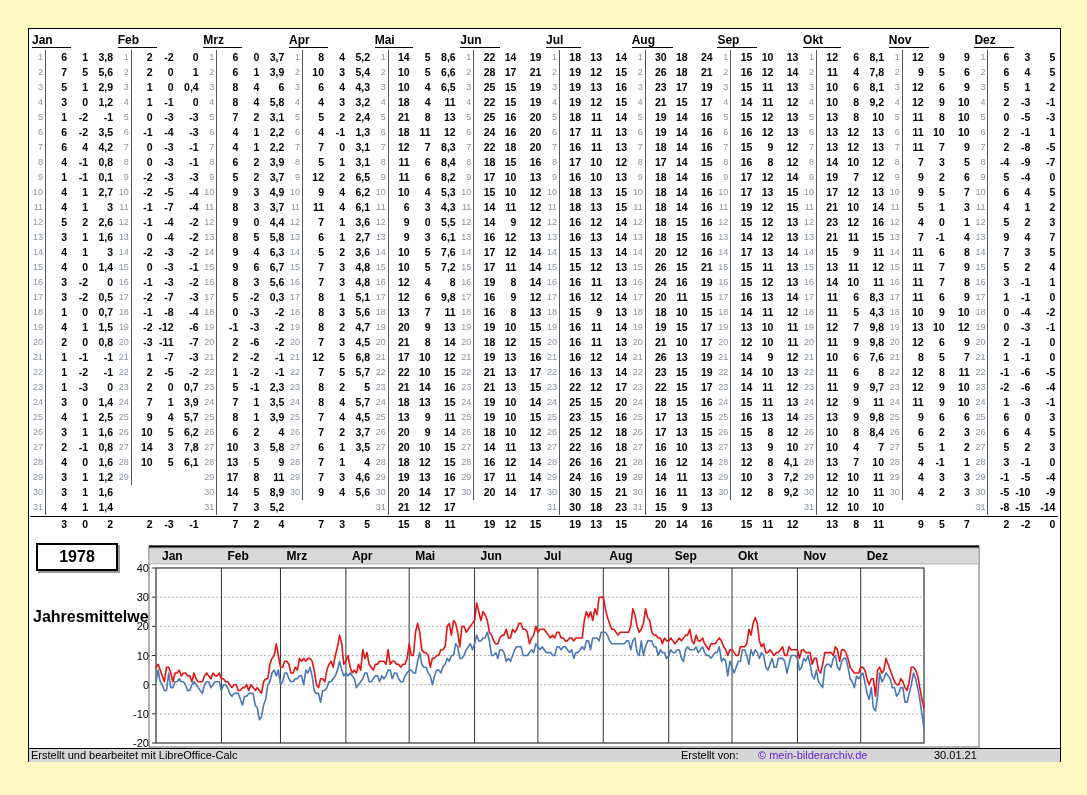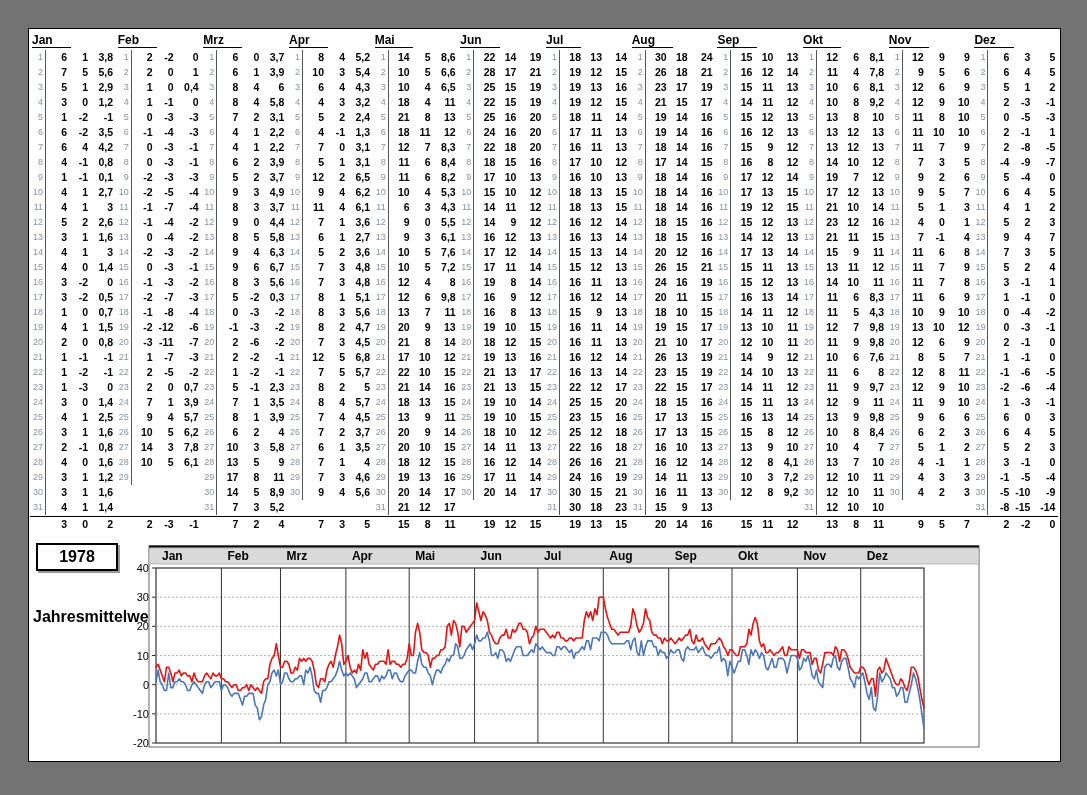--- a/index.html
+++ b/index.html
@@ -1,16 +1,16 @@
 <!DOCTYPE html>
 <html><head>
 <meta charset="utf-8">
 <style>
   html,body{margin:0;padding:0;background:#fff;font-family:"Liberation Sans",sans-serif;}
-  #page{position:relative;width:1087px;height:795px;background:#737373;overflow:hidden;}
+  #page{position:relative;width:1087px;height:795px;background:#fef9c3;overflow:hidden;}
   #sheet{position:absolute;left:28px;top:28px;width:1031px;height:732px;border:1px solid #000;background:#fff;}
   
   #months-table{position:absolute;left:1px;top:4px;width:1028px;display:flex;}
   .month-col{flex:1 1 0;min-width:0;}
   .m-head{height:17px;font-weight:bold;font-size:12px;color:#000;padding-left:2px;}
   .m-head span{display:inline-block;border-bottom:1px solid #000;padding-right:18px;}
   .m-grid{display:grid;grid-template-columns:16px 23px 21px 25px;}
   .m-grid .c{height:15px;line-height:15px;text-align:right;white-space:nowrap;overflow:visible;}
   .day{font-size:9px;color:#8794a3;border-right:1px solid #555;padding-right:2px;}
   .day.nb{border-right:1px solid transparent;}
@@ -1715,15 +1715,21 @@
           <text x="609" y="15" font-size="12" font-weight="bold" font-family="&quot;Liberation Sans&quot;,sans-serif" fill="#000">Okt</text>
           <line x1="668.4065934065934" y1="23" x2="668.4065934065934" y2="198" stroke="#333" stroke-width="1"></line>
           <text x="674.4065934065934" y="15" font-size="12" font-weight="bold" font-family="&quot;Liberation Sans&quot;,sans-serif" fill="#000">Nov</text>
           <line x1="731.7032967032967" y1="23" x2="731.7032967032967" y2="198" stroke="#333" stroke-width="1"></line>
           <text x="737.7032967032967" y="15" font-size="12" font-weight="bold" font-family="&quot;Liberation Sans&quot;,sans-serif" fill="#000">Dez</text>
           <polyline points="27.0,122.2 29.1,119.3 31.2,125.1 33.3,130.9 35.4,136.8 37.5,122.2 39.7,122.2 41.8,128.0 43.9,136.8 46.0,128.0 48.1,128.0 50.2,125.1 52.3,130.9 54.4,128.0 56.5,128.0 58.6,130.9 60.8,130.9 62.9,136.8 65.0,128.0 67.1,133.8 69.2,136.8 71.3,136.8 73.4,136.8 75.5,130.9 77.6,128.0 79.7,130.9 81.9,133.8 84.0,128.0 86.1,130.9 88.2,130.9 90.3,128.0 92.4,133.8 94.5,133.8 96.6,136.8 98.7,136.8 100.8,139.7 103.0,142.6 105.1,139.7 107.2,139.7 109.3,145.5 111.4,145.5 113.5,142.6 115.6,142.6 117.7,139.7 119.8,145.5 121.9,139.7 124.1,142.6 126.2,145.5 128.3,142.6 130.4,145.5 132.5,148.4 134.6,136.8 136.7,133.8 138.8,133.8 140.9,119.3 143.0,113.4 145.2,110.5 147.3,98.8 149.4,110.5 151.5,122.2 153.6,122.2 155.7,116.3 157.8,116.3 159.9,119.3 162.0,128.0 164.1,128.0 166.3,122.2 168.4,125.1 170.5,113.4 172.6,116.3 174.7,113.4 176.8,116.3 178.9,113.4 181.0,113.4 183.1,116.3 185.2,125.1 187.4,139.7 189.5,142.6 191.6,133.8 193.7,133.8 195.8,136.8 197.9,125.1 200.0,119.3 202.1,116.3 204.2,122.2 206.3,110.5 208.5,101.8 210.6,90.1 212.7,98.8 214.8,119.3 216.9,116.3 219.0,110.5 221.1,122.2 223.2,128.0 225.3,125.1 227.4,128.0 229.5,119.3 231.7,125.1 233.8,104.7 235.9,113.4 238.0,107.6 240.1,119.3 242.2,122.2 244.3,125.1 246.4,119.3 248.5,119.3 250.6,116.3 252.8,116.3 254.9,116.3 257.0,119.3 259.1,104.7 261.2,119.3 263.3,116.3 265.4,116.3 267.5,119.3 269.6,119.3 271.7,122.2 273.9,119.3 276.0,119.3 278.1,113.4 280.2,98.8 282.3,110.5 284.4,110.5 286.5,87.2 288.6,78.4 290.7,87.2 292.8,104.7 295.0,107.6 297.1,107.6 299.2,110.5 301.3,122.2 303.4,113.4 305.5,113.4 307.6,110.5 309.7,110.5 311.8,104.7 313.9,104.7 316.1,101.8 318.2,81.3 320.3,78.4 322.4,90.1 324.5,75.5 326.6,78.4 328.7,87.2 330.8,101.8 332.9,81.3 335.0,81.3 337.2,87.2 339.3,84.3 341.4,81.3 343.5,78.4 345.6,75.5 347.7,58.0 349.8,66.8 351.9,75.5 354.0,66.8 356.1,69.7 358.3,75.5 360.4,87.2 362.5,90.1 364.6,95.9 366.7,98.8 368.8,98.8 370.9,93.0 373.0,90.1 375.1,90.1 377.2,84.3 379.4,93.0 381.5,93.0 383.6,84.3 385.7,87.2 387.8,84.3 389.9,78.4 392.0,78.4 394.1,84.3 396.2,84.3 398.3,87.2 400.5,98.8 402.6,93.0 404.7,90.1 406.8,81.3 408.9,87.2 411.0,84.3 413.1,84.3 415.2,84.3 417.3,87.2 419.4,90.1 421.5,93.0 423.7,90.1 425.8,93.0 427.9,87.2 430.0,87.2 432.1,93.0 434.2,93.0 436.3,95.9 438.4,95.9 440.5,93.0 442.6,93.0 444.8,95.9 446.9,93.0 449.0,93.0 451.1,93.0 453.2,93.0 455.3,75.5 457.4,66.8 459.5,72.6 461.6,66.8 463.7,75.5 465.9,63.8 468.0,69.7 470.1,52.2 472.2,52.2 474.3,52.2 476.4,63.8 478.5,72.6 480.6,78.4 482.7,84.3 484.8,84.3 487.0,87.2 489.1,90.1 491.2,87.2 493.3,87.2 495.4,87.2 497.5,87.2 499.6,87.2 501.7,81.3 503.8,63.8 505.9,69.7 508.1,81.3 510.2,87.2 512.3,84.3 514.4,78.4 516.5,63.8 518.6,72.6 520.7,75.5 522.8,87.2 524.9,90.1 527.0,90.1 529.2,93.0 531.3,93.0 533.4,98.8 535.5,93.0 537.6,95.9 539.7,95.9 541.8,93.0 543.9,95.9 546.0,98.8 548.1,95.9 550.3,93.0 552.4,95.9 554.5,93.0 556.6,90.1 558.7,90.1 560.8,84.3 562.9,95.9 565.0,98.8 567.1,90.1 569.2,95.9 571.4,95.9 573.5,93.0 575.6,98.8 577.7,101.8 579.8,104.7 581.9,98.8 584.0,98.8 586.1,98.8 588.2,95.9 590.3,93.0 592.5,95.9 594.6,101.8 596.7,104.7 598.8,110.5 600.9,104.7 603.0,104.7 605.1,107.6 607.2,110.5 609.3,110.5 611.4,101.8 613.5,101.8 615.7,101.8 617.8,98.8 619.9,84.3 622.0,90.1 624.1,78.4 626.2,72.6 628.3,78.4 630.4,95.9 632.5,101.8 634.6,98.8 636.8,107.6 638.9,107.6 641.0,104.7 643.1,107.6 645.2,110.5 647.3,107.6 649.4,107.6 651.5,104.7 653.6,101.8 655.7,110.5 657.9,110.5 660.0,101.8 662.1,104.7 664.2,104.7 666.3,104.7 668.4,104.7 670.5,113.4 672.6,104.7 674.7,104.7 676.8,107.6 679.0,107.6 681.1,107.6 683.2,119.3 685.3,113.4 687.4,113.4 689.5,125.1 691.6,128.0 693.7,119.3 695.8,107.6 697.9,107.6 700.1,107.6 702.2,107.6 704.3,110.5 706.4,101.8 708.5,104.7 710.6,116.3 712.7,104.7 714.8,104.7 716.9,107.6 719.0,113.4 721.2,122.2 723.3,125.1 725.4,128.0 727.5,128.0 729.6,128.0 731.7,122.2 733.8,122.2 735.9,125.1 738.0,133.8 740.1,139.7 742.3,133.8 744.4,133.8 746.5,151.3 748.6,125.1 750.7,122.2 752.8,128.0 754.9,125.1 757.0,113.4 759.1,119.3 761.2,125.1 763.4,130.9 765.5,136.8 767.6,139.7 769.7,139.7 771.8,133.8 773.9,136.8 776.0,142.6 778.1,145.5 780.2,136.8 782.3,122.2 784.5,122.2 786.6,125.1 788.7,130.9 790.8,142.6 792.9,154.3 795.0,163.0" fill="none" stroke="#e21414" stroke-width="1.6" stroke-linejoin="round" stroke-linecap="round"></polyline>
           <polyline points="27.0,136.8 29.1,125.1 31.2,136.8 33.3,139.7 35.4,145.5 37.5,145.5 39.7,128.0 41.8,142.6 43.9,142.6 46.0,136.8 48.1,136.8 50.2,133.8 52.3,136.8 54.4,136.8 56.5,139.7 58.6,145.5 60.8,145.5 62.9,139.7 65.0,136.8 67.1,139.7 69.2,142.6 71.3,145.5 73.4,148.4 75.5,139.7 77.6,136.8 79.7,136.8 81.9,142.6 84.0,139.7 86.1,136.8 88.2,136.8 90.3,136.8 92.4,145.5 94.5,139.7 96.6,139.7 98.7,142.6 100.8,148.4 103.0,151.3 105.1,148.4 107.2,148.4 109.3,148.4 111.4,154.3 113.5,160.1 115.6,151.3 117.7,151.3 119.8,148.4 121.9,148.4 124.1,148.4 126.2,160.1 128.3,163.0 130.4,174.7 132.5,171.8 134.6,160.1 136.7,154.3 138.8,139.7 140.9,136.8 143.0,128.0 145.2,125.1 147.3,130.9 149.4,125.1 151.5,139.7 153.6,136.8 155.7,128.0 157.8,128.0 159.9,133.8 162.0,136.8 164.1,136.8 166.3,133.8 168.4,133.8 170.5,130.9 172.6,130.9 174.7,139.7 176.8,125.1 178.9,128.0 181.0,122.2 183.1,130.9 185.2,145.5 187.4,148.4 189.5,148.4 191.6,157.2 193.7,145.5 195.8,145.5 197.9,142.6 200.0,136.8 202.1,136.8 204.2,133.8 206.3,130.9 208.5,125.1 210.6,116.3 212.7,125.1 214.8,130.9 216.9,128.0 219.0,130.9 221.1,128.0 223.2,130.9 225.3,133.8 227.4,142.6 229.5,139.7 231.7,136.8 233.8,133.8 235.9,128.0 238.0,128.0 240.1,136.8 242.2,136.8 244.3,133.8 246.4,130.9 248.5,130.9 250.6,136.8 252.8,130.9 254.9,133.8 257.0,130.9 259.1,125.1 261.2,125.1 263.3,133.8 265.4,128.0 267.5,128.0 269.6,133.8 271.7,136.8 273.9,136.8 276.0,130.9 278.1,128.0 280.2,125.1 282.3,125.1 284.4,128.0 286.5,128.0 288.6,116.3 290.7,107.6 292.8,119.3 295.0,122.2 297.1,122.2 299.2,128.0 301.3,130.9 303.4,139.7 305.5,130.9 307.6,125.1 309.7,125.1 311.8,128.0 313.9,122.2 316.1,119.3 318.2,113.4 320.3,116.3 322.4,110.5 324.5,110.5 326.6,98.8 328.7,101.8 330.8,113.4 332.9,113.4 335.0,110.5 337.2,104.7 339.3,101.8 341.4,98.8 343.5,104.7 345.6,98.8 347.7,90.1 349.8,95.9 351.9,95.9 354.0,93.0 356.1,93.0 358.3,87.2 360.4,95.9 362.5,110.5 364.6,110.5 366.7,107.6 368.8,113.4 370.9,104.7 373.0,104.7 375.1,107.6 377.2,116.3 379.4,113.4 381.5,116.3 383.6,110.5 385.7,104.7 387.8,101.8 389.9,101.8 392.0,101.8 394.1,110.5 396.2,110.5 398.3,110.5 400.5,107.6 402.6,104.7 404.7,107.6 406.8,98.8 408.9,101.8 411.0,104.7 413.1,101.8 415.2,104.7 417.3,107.6 419.4,107.6 421.5,107.6 423.7,110.5 425.8,110.5 427.9,101.8 430.0,101.8 432.1,104.7 434.2,101.8 436.3,101.8 438.4,104.7 440.5,107.6 442.6,104.7 444.8,113.4 446.9,107.6 449.0,107.6 451.1,104.7 453.2,101.8 455.3,104.7 457.4,95.9 459.5,95.9 461.6,104.7 463.7,93.0 465.9,93.0 468.0,93.0 470.1,95.9 472.2,87.2 474.3,87.2 476.4,87.2 478.5,90.1 480.6,95.9 482.7,98.8 484.8,98.8 487.0,98.8 489.1,98.8 491.2,98.8 493.3,98.8 495.4,98.8 497.5,95.9 499.6,95.9 501.7,104.7 503.8,95.9 505.9,93.0 508.1,107.6 510.2,110.5 512.3,95.9 514.4,110.5 516.5,101.8 518.6,95.9 520.7,95.9 522.8,95.9 524.9,101.8 527.0,101.8 529.2,110.5 531.3,104.7 533.4,107.6 535.5,107.6 537.6,113.4 539.7,110.5 541.8,104.7 543.9,107.6 546.0,107.6 548.1,104.7 550.3,104.7 552.4,113.4 554.5,116.3 556.6,104.7 558.7,101.8 560.8,104.7 562.9,104.7 565.0,104.7 567.1,101.8 569.2,107.6 571.4,104.7 573.5,101.8 575.6,107.6 577.7,110.5 579.8,110.5 581.9,113.4 584.0,110.5 586.1,107.6 588.2,107.6 590.3,101.8 592.5,116.3 594.6,113.4 596.7,116.3 598.8,130.9 600.9,116.3 603.0,122.2 605.1,128.0 607.2,122.2 609.3,116.3 611.4,116.3 613.5,104.7 615.7,104.7 617.8,110.5 619.9,119.3 622.0,104.7 624.1,110.5 626.2,104.7 628.3,107.6 630.4,113.4 632.5,107.6 634.6,110.5 636.8,122.2 638.9,125.1 641.0,119.3 643.1,113.4 645.2,122.2 647.3,122.2 649.4,113.4 651.5,113.4 653.6,113.4 655.7,116.3 657.9,128.0 660.0,119.3 662.1,110.5 664.2,110.5 666.3,110.5 668.4,113.4 670.5,125.1 672.6,122.2 674.7,113.4 676.8,116.3 679.0,110.5 681.1,119.3 683.2,130.9 685.3,133.8 687.4,125.1 689.5,136.8 691.6,139.7 693.7,142.6 695.8,122.2 697.9,119.3 700.1,119.3 702.2,122.2 704.3,113.4 706.4,110.5 708.5,122.2 710.6,125.1 712.7,116.3 714.8,113.4 716.9,113.4 719.0,122.2 721.2,133.8 723.3,136.8 725.4,142.6 727.5,130.9 729.6,133.8 731.7,130.9 733.8,128.0 735.9,136.8 738.0,148.4 740.1,154.3 742.3,142.6 744.4,163.0 746.5,165.9 748.6,151.3 750.7,128.0 752.8,136.8 754.9,133.8 757.0,128.0 759.1,130.9 761.2,133.8 763.4,142.6 765.5,142.6 767.6,151.3 769.7,148.4 771.8,142.6 773.9,142.6 776.0,157.2 778.1,157.2 780.2,148.4 782.3,139.7 784.5,128.0 786.6,133.8 788.7,142.6 790.8,154.3 792.9,168.8 795.0,183.4" fill="none" stroke="#4a76b8" stroke-width="1.6" stroke-linejoin="round" stroke-linecap="round"></polyline>
         </svg>
     </div>
 
+    <div id="footer-bar">
+      <span id="footer-left">Erstellt und bearbeitet mit LibreOffice-Calc</span>
+      <span id="footer-erstellt">Erstellt von:</span>
+      <span id="footer-link">© mein-bilderarchiv.de</span>
+      <span id="footer-date">30.01.21</span>
+    </div>
 
   </div>
 </div>
 
 </body></html>

